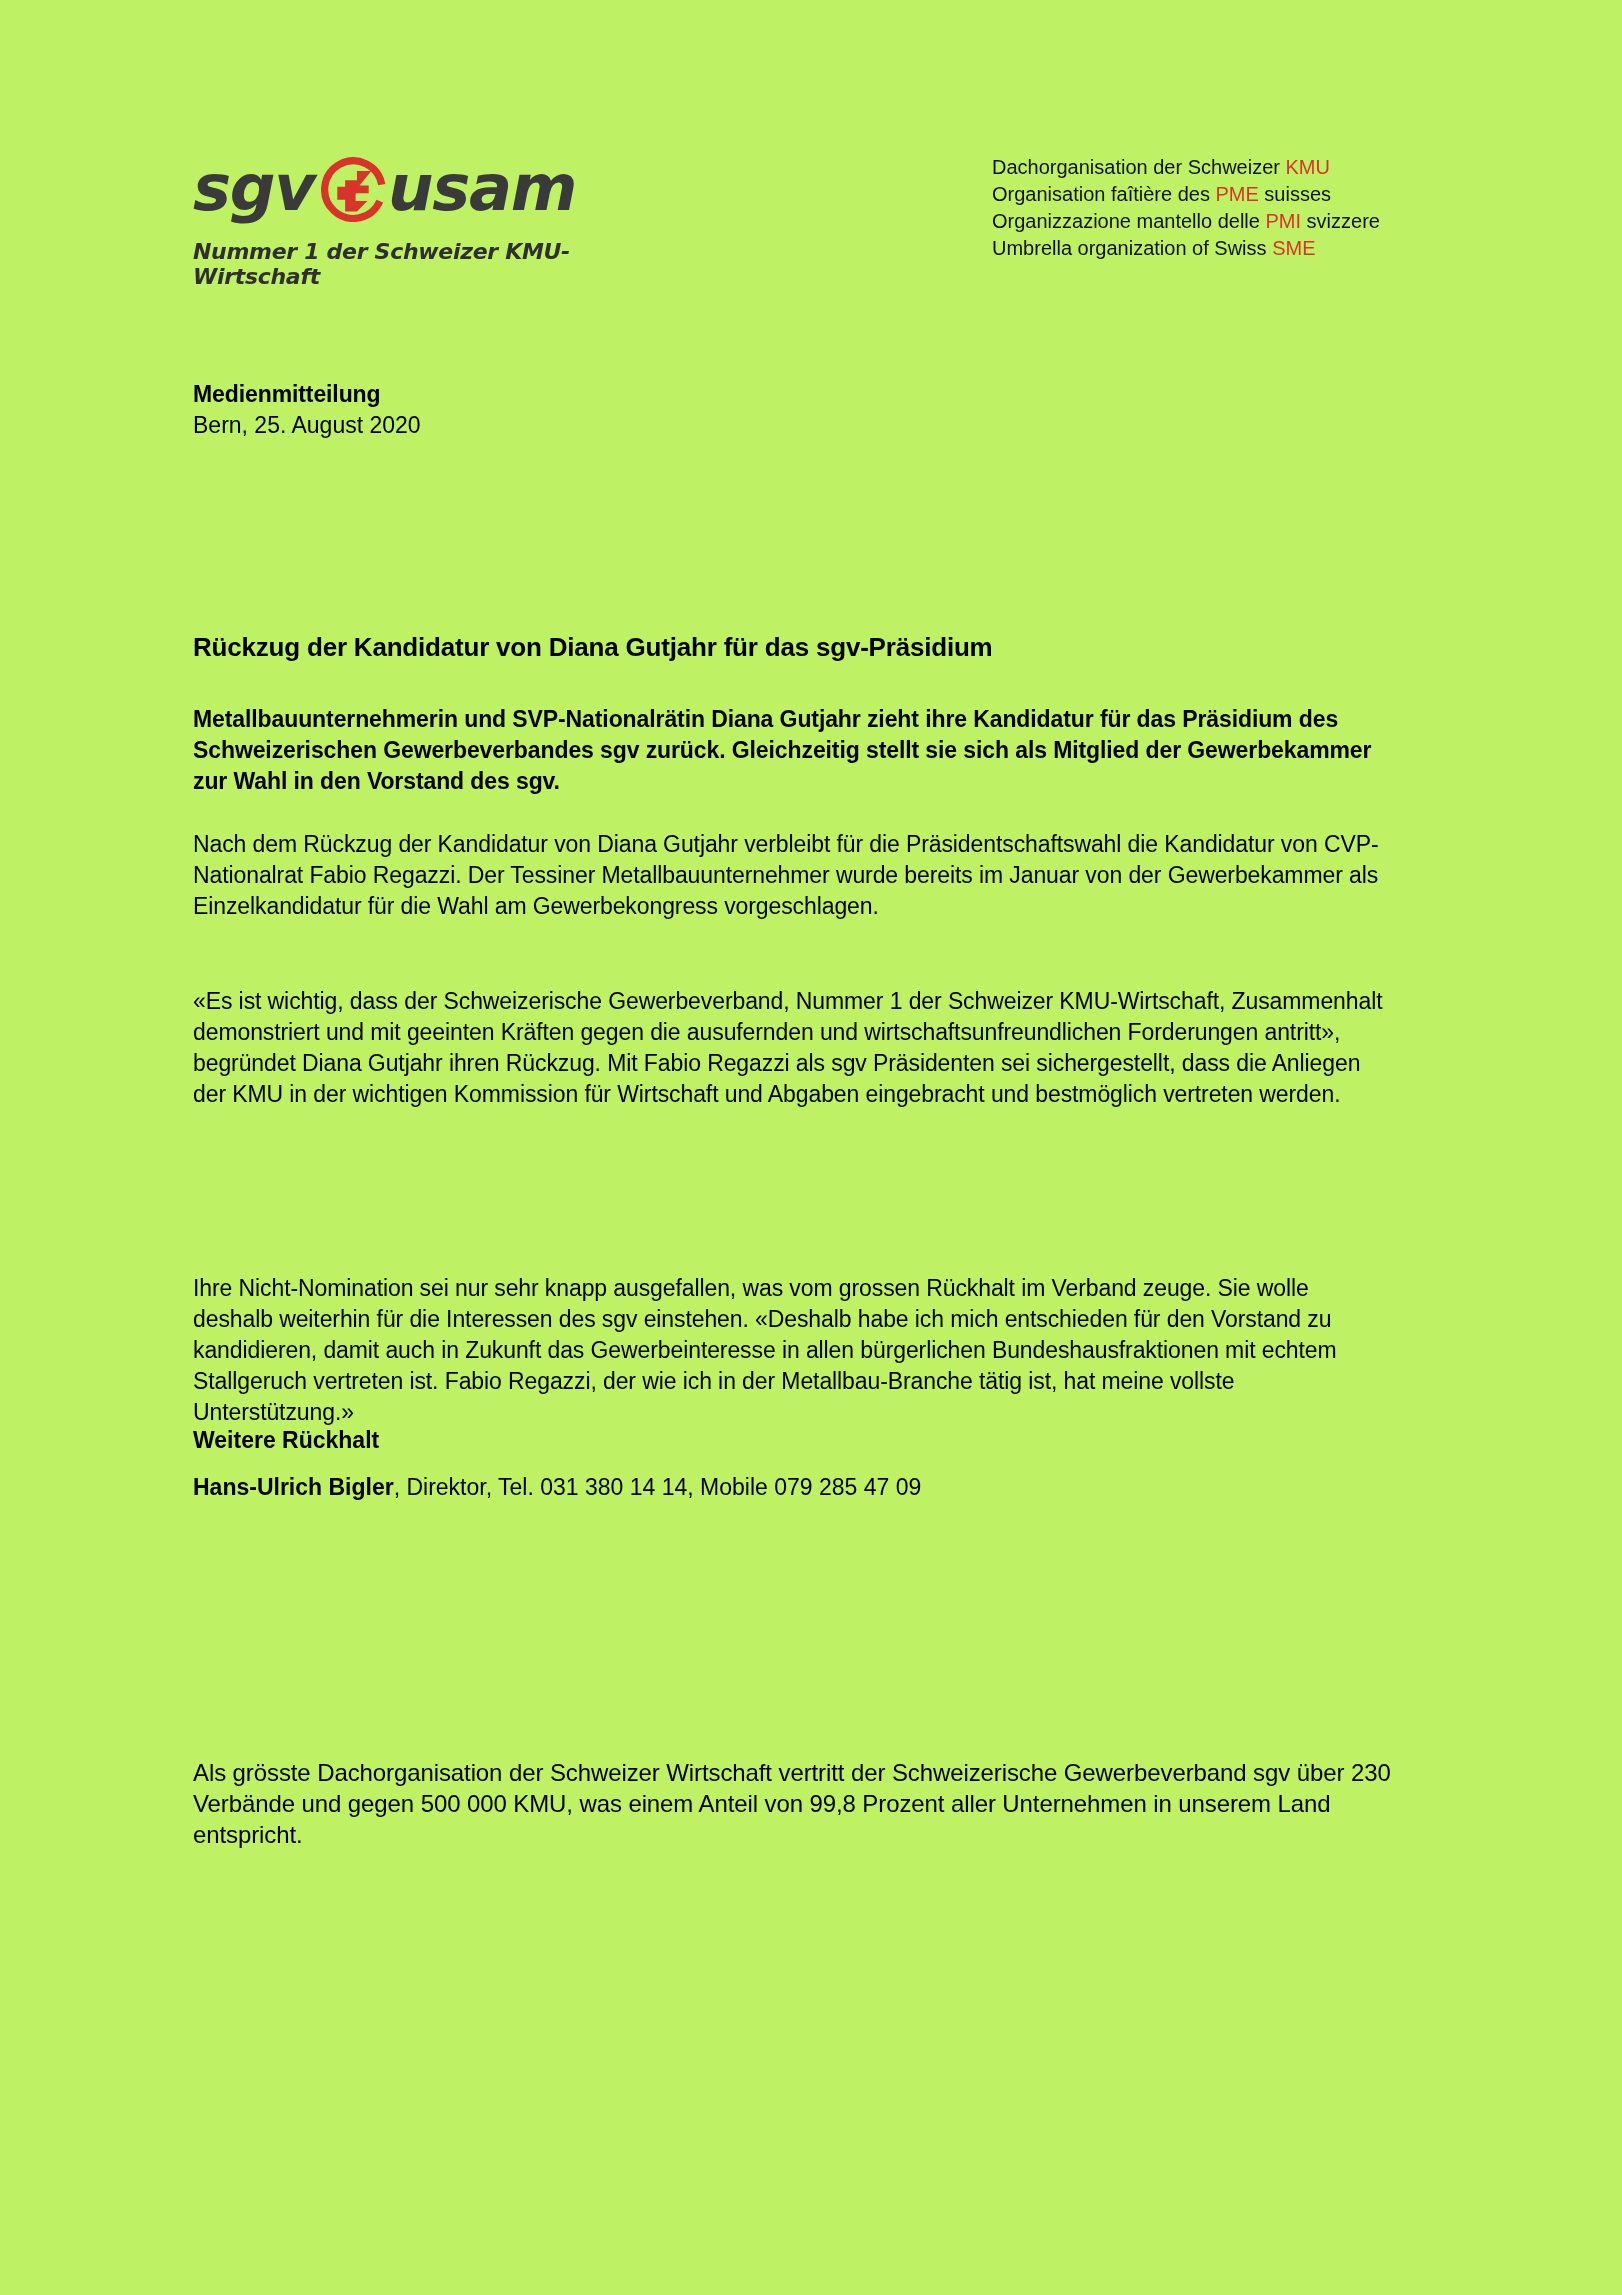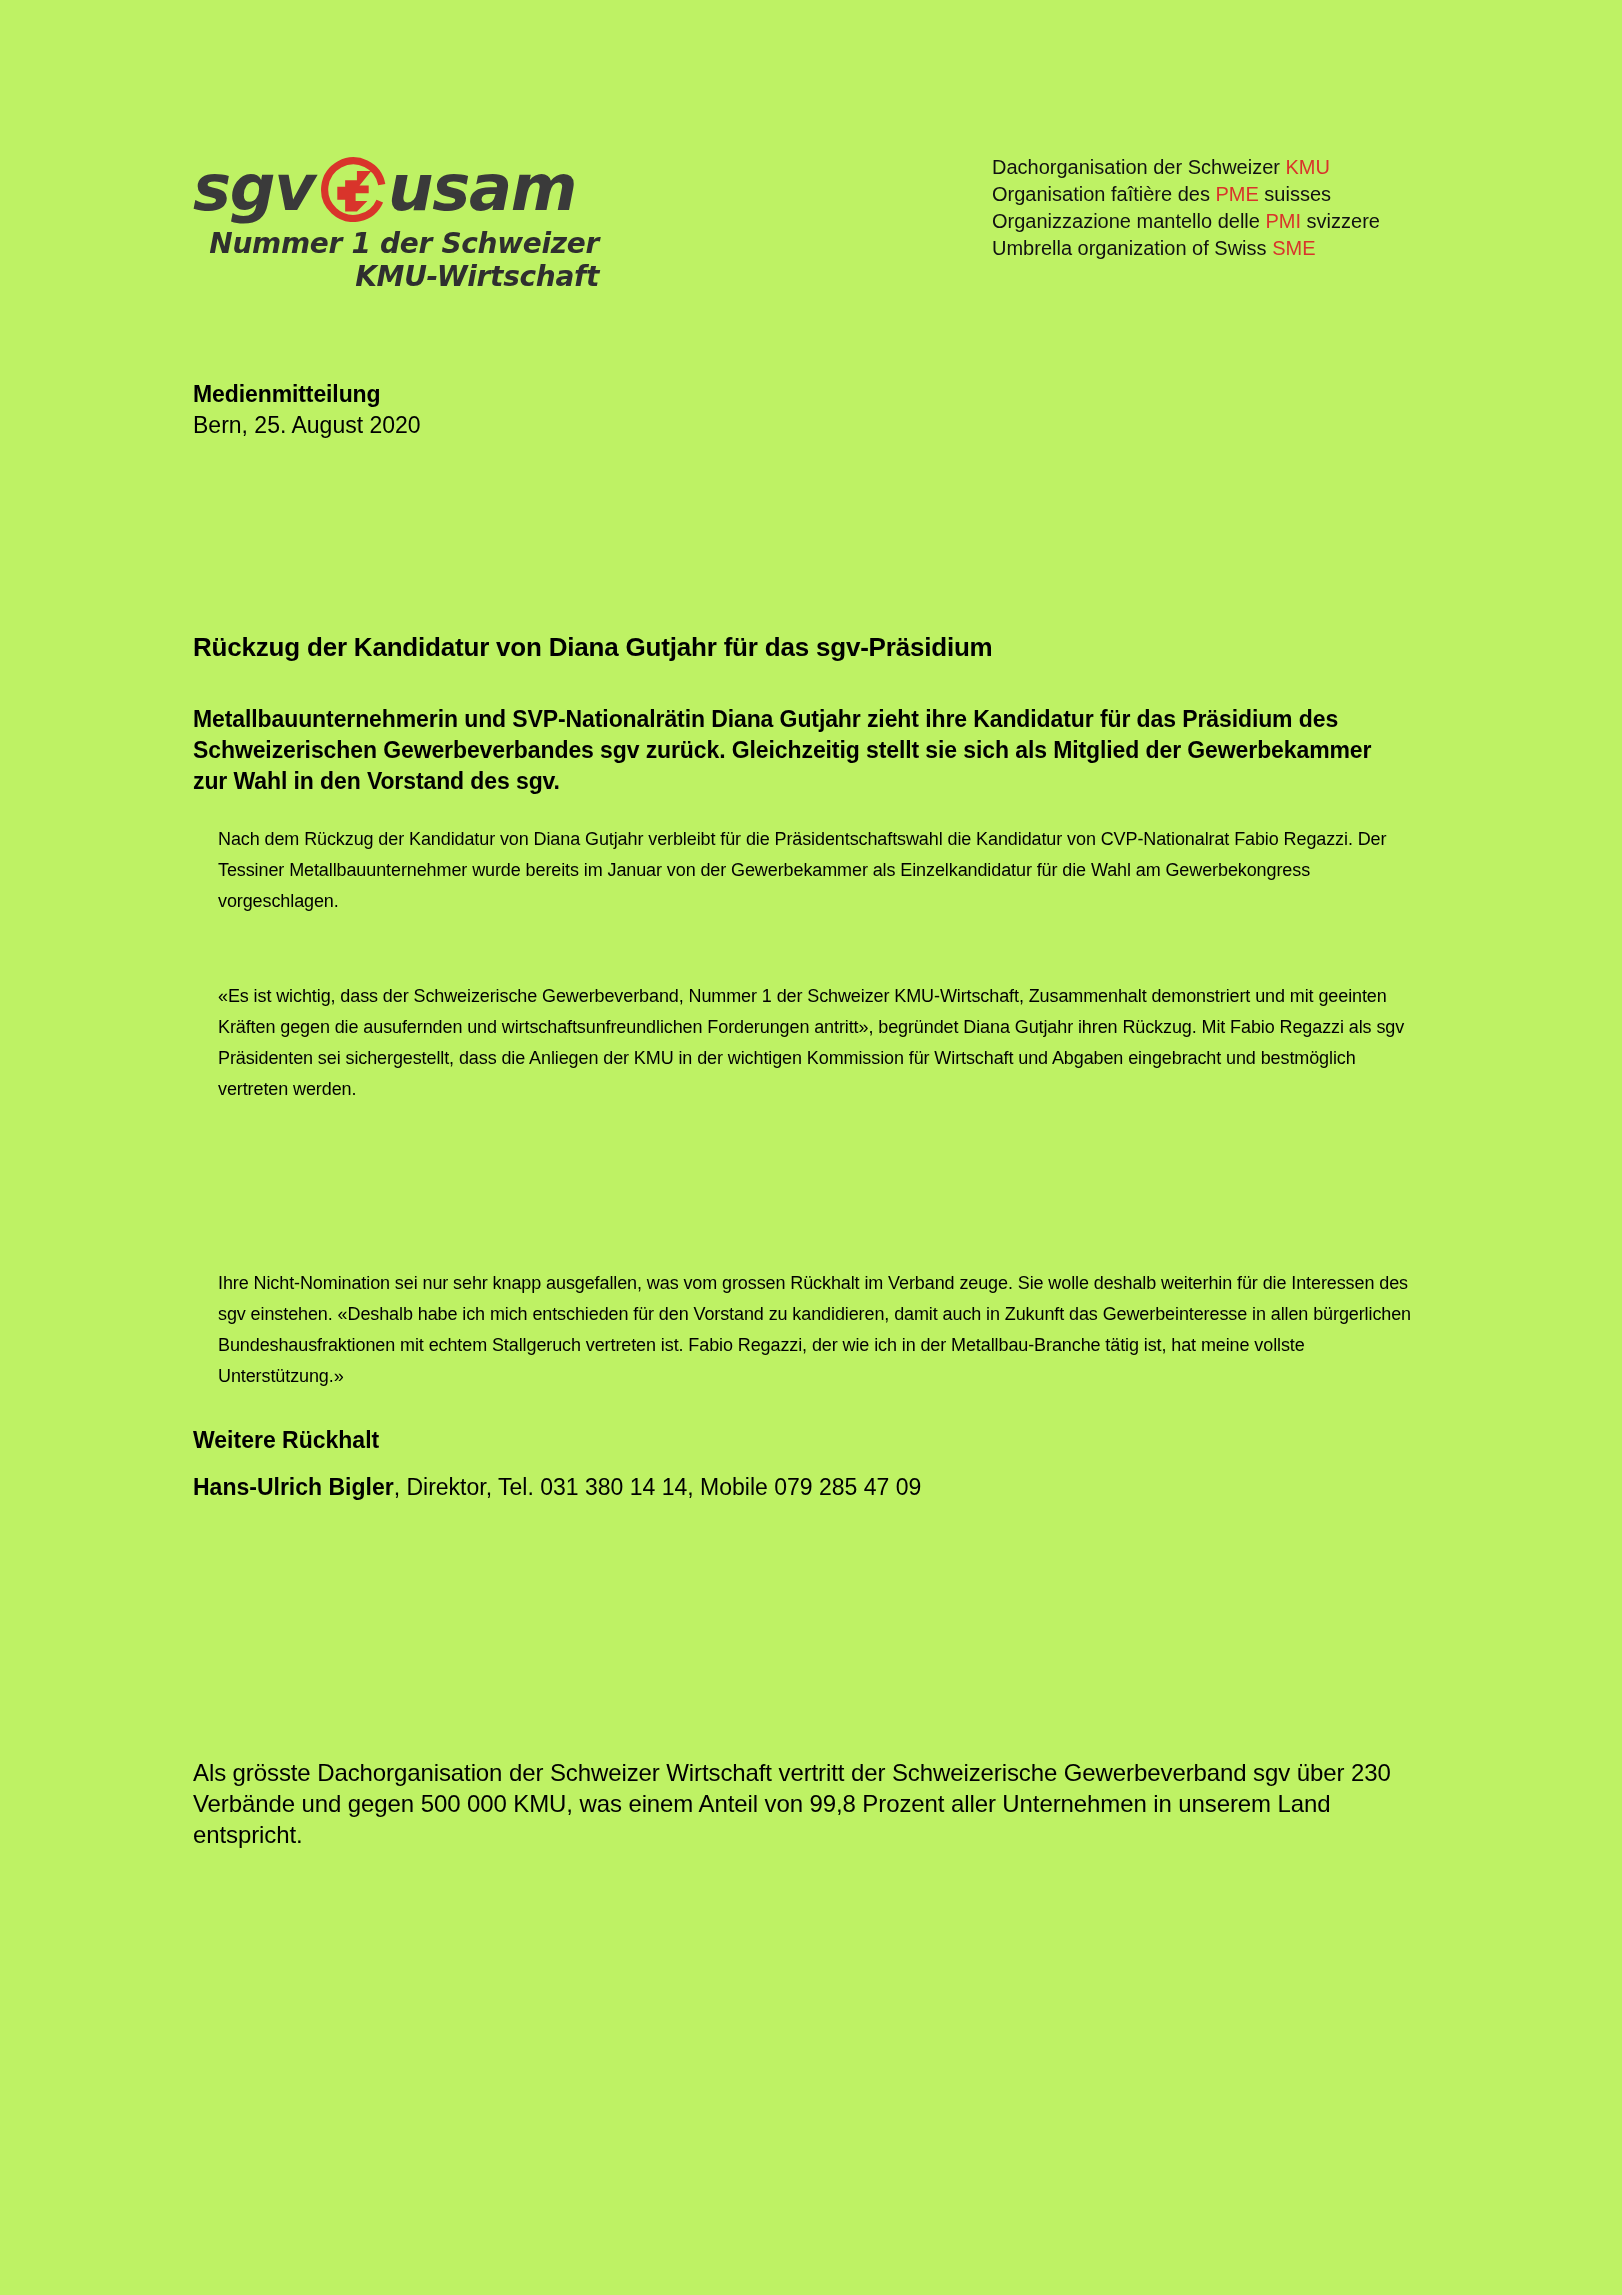--- a/index.html
+++ b/index.html
@@ -54,25 +54,24 @@
     width: 68px;
     height: 68px;
     margin: 0 1.3px 0 3.9px;
     flex: 0 0 auto;
   }
   .logo-emblem svg { display: block; }
   .logo-tagline {
     font-family: "DejaVu Sans", sans-serif;
     font-style: italic;
     font-weight: 700;
-    font-size: 28px;
+    font-size: 22px;
     color: #2f2f2f;
-    margin-top: 1px;
+    margin-top: 13px;
     letter-spacing: -0.3px;
-    text-align: right;
   }
 
   .header-langs {
     position: absolute;
     left: 992px;
     top: 154px;
     font-size: 20px;
     line-height: 27px;
     color: #111111;
     white-space: nowrap;
@@ -114,24 +113,23 @@
     width: 1201px;
     font-size: 23px;
     font-weight: 700;
     line-height: 31px;
     letter-spacing: -0.1px;
   }
 
   .para {
     position: absolute;
     width: 1201px;
-    font-size: 18px;
-    line-height: 31px;
-    letter-spacing: -0.1px;
-    margin-left: 25px;
+    font-size: 23px;
+    line-height: 31px;
+    letter-spacing: -0.1px;
   }
   .para-1 { top: 806px; }
   .para-2 { top: 963px; }
   .para-3 { top: 1250px; }
 
   .contact-title {
     position: absolute;
     top: 1427px;
     font-size: 23px;
     font-weight: 700;

